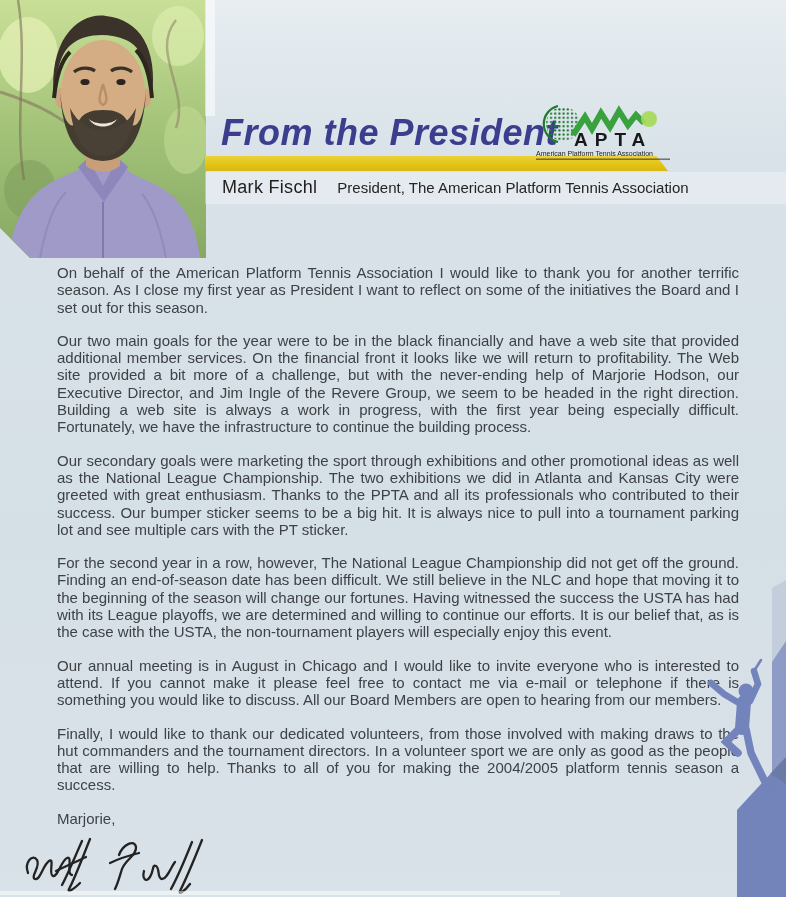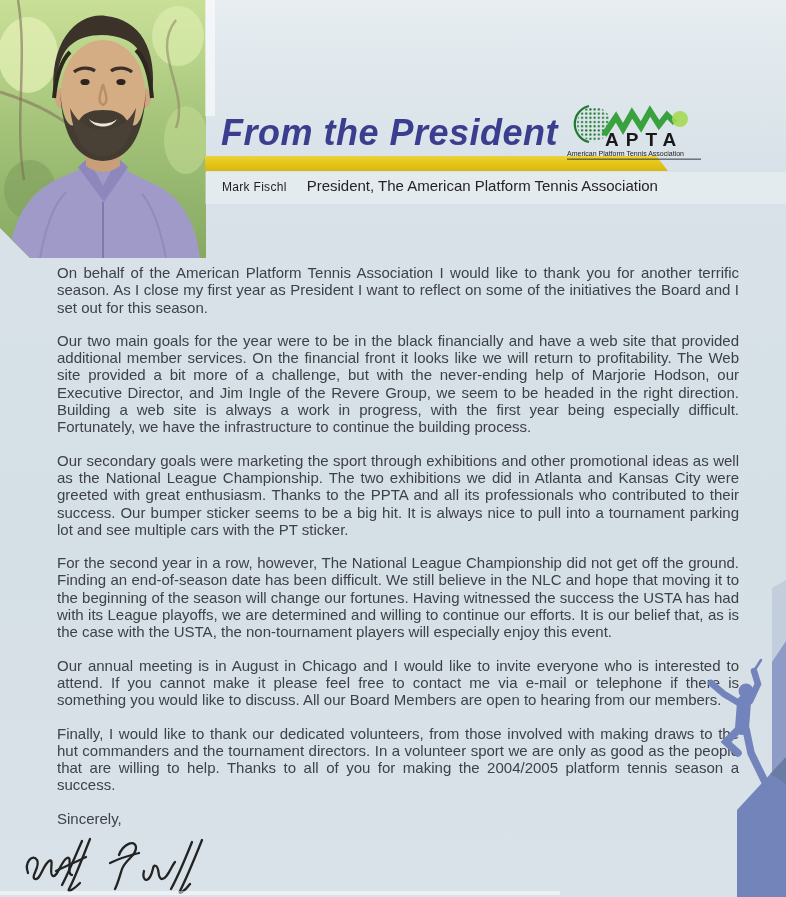--- a/index.html
+++ b/index.html
@@ -27,23 +27,23 @@
     -webkit-clip-path:polygon(0 0,97.5% 0,100% 100%,0 100%);
     clip-path:polygon(0 0,97.5% 0,100% 100%,0 100%);
   }
   .byline-strip{
     position:absolute;left:205px;top:172px;width:581px;height:32px;
     background:rgba(255,255,255,.32);
   }
   .byline{
     position:absolute;left:222px;top:177px;display:flex;align-items:baseline;gap:20px;white-space:nowrap;
   }
-  .byline-name{font-size:12px;color:#1e1e1e;letter-spacing:.3px;}
+  .byline-name{font-size:18px;color:#1e1e1e;letter-spacing:.3px;}
   .byline-role{font-size:15px;color:#242424;}
-  .logo{position:absolute;left:559px;top:99px;width:150px;height:62px;}
+  .logo{position:absolute;left:528px;top:99px;width:150px;height:62px;}
   
   .letter{
     position:absolute;left:57px;top:264px;width:682px;
     font-size:15px;line-height:17.3px;color:#3e4246;
     text-align:justify;
   }
   .letter p{margin:0 0 16px 0;}
   .closing{margin-top:2px;text-align:left;}
   .signature{position:absolute;left:22px;top:832px;width:232px;height:62px;}
   
@@ -139,21 +139,21 @@
     </svg>
   </div>
 
   <div class="letter">
     <p>On behalf of the American Platform Tennis Association I would like to thank you for another terrific season.  As I close my first year as President I want to reflect on some of the initiatives the Board and I set out for this season.</p>
     <p>Our two main goals for the year were to be in the black financially and have a web site that provided additional member services.  On the financial front it looks like we will return to profitability.  The Web site provided a bit more of a challenge, but with the never-ending help of Marjorie Hodson, our Executive Director, and Jim Ingle of the Revere Group, we seem to be headed in the right direction.  Building a web site is always a work in progress, with the first year being especially difficult.  Fortunately, we have the infrastructure to continue the building process.</p>
     <p>Our secondary goals were marketing the sport through exhibitions and other promotional ideas as well as the National League Championship.  The two exhibitions we did in Atlanta and Kansas City were greeted with great enthusiasm.  Thanks to the PPTA and all its professionals who contributed to their success. Our bumper sticker seems to be a big hit.  It is always nice to pull into a tournament parking lot and see multiple cars with the PT sticker.</p>
     <p>For the second year in a row, however, The National League Championship did not get off the ground.  Finding an end-of-season date has been difficult.  We still believe in the NLC and hope that moving it to the beginning of the season will change our fortunes.  Having witnessed the success the USTA has had with its League playoffs, we are determined and willing to continue our efforts.  It is our belief that, as is the case with the USTA, the non-tournament players will especially enjoy this event.</p>
     <p>Our annual meeting is in August in Chicago and I would like to invite everyone who is interested to attend. If you cannot make it please feel free to contact me via e-mail or telephone if there is something you would like to discuss.  All our Board Members are open to hearing from our members.</p>
     <p>Finally, I would like to thank our dedicated volunteers, from those involved with making draws to the hut commanders and the tournament directors.  In a volunteer sport we are only as good as the people that are willing to help. Thanks to all of you for making the 2004/2005 platform tennis season a success.</p>
-    <p class="closing">Sincerely,</p>
+    <p class="closing">Marjorie,</p>
   </div>
 
   <div class="signature">
     <svg width="232" height="62" viewBox="0 0 232 62">
       <g stroke="#232323" stroke-width="2.3" fill="none" stroke-linecap="round">
         <path d="M 6,41 C 2,30 11,21 15,28 C 19,34 8,45 13,47 C 18,49 21,33 27,29 C 33,25 26,43 31,44 C 36,45 39,29 45,26 C 51,23 44,43 50,43"></path>
         <path d="M 60,9 C 52,27 45,44 40,53"></path>
         <path d="M 68,7 C 60,27 53,46 47,57 C 45,61 51,58 58,51"></path>
         <path d="M 34,39 C 44,34 56,29 64,25"></path>
         <path d="M 97,23 C 101,12 113,7 114,15 C 115,23 103,28 100,37 C 98,43 96,51 93,57"></path>

